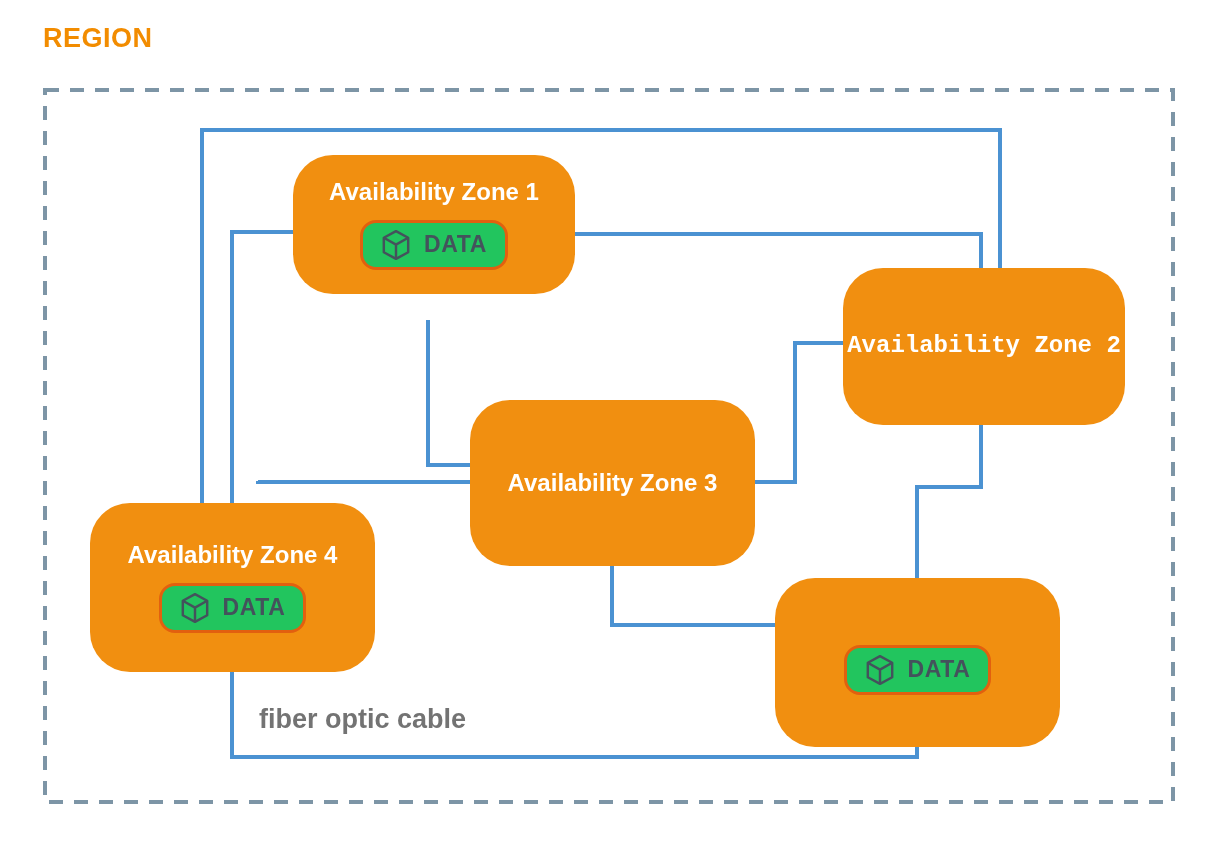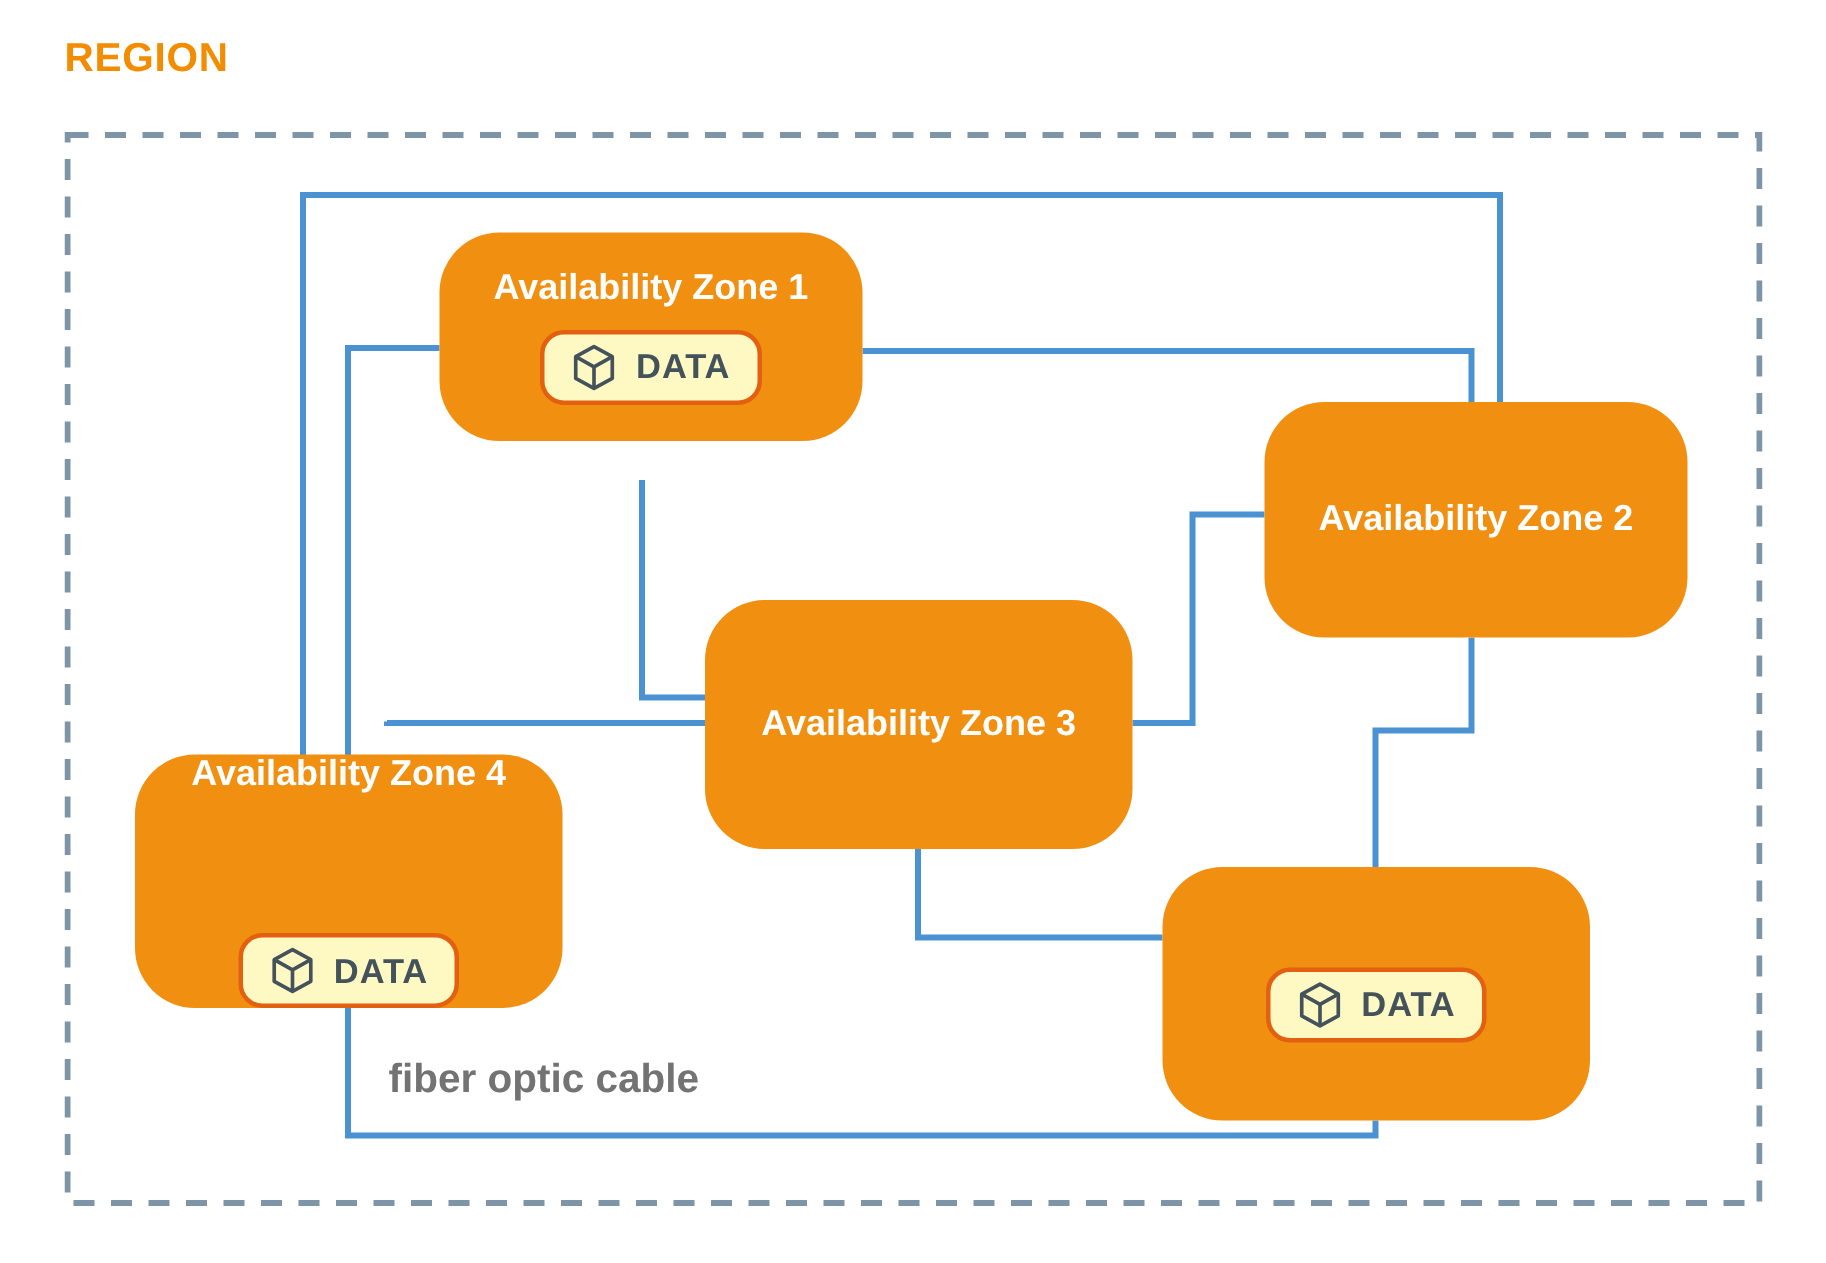--- a/index.html
+++ b/index.html
@@ -78,21 +78,21 @@
     color: #ffffff;
     font-size: 24px;
     font-weight: bold;
     line-height: 1.1;
     white-space: nowrap;
     text-align: center;
   }
   
   .data-pill {
     margin-top: 14px;
-    background: #fef9c3;
+    background: #22c55e;
     border: 3px solid #e2600f;
     border-radius: 16px;
     height: 50px;
     padding: 0 18px;
     display: flex;
     flex-direction: row;
     align-items: center;
     justify-content: center;
     gap: 13px;
     box-sizing: border-box;
@@ -145,29 +145,29 @@
     <div class="az-title">Availability Zone 1</div>
     <div class="data-pill">
       <svg class="cube-icon" viewBox="0 0 32 34">
         <path d="M16 2.2 L29 9.3 L29 24.7 L16 31.8 L3 24.7 L3 9.3 Z" fill="none" stroke="#44525c" stroke-width="2.6" stroke-linejoin="round"></path>
         <path d="M3 9.3 L16 16.6 L29 9.3 M16 16.6 L16 31.8" fill="none" stroke="#44525c" stroke-width="2.6" stroke-linejoin="round"></path>
       </svg>
       <span class="data-text">DATA</span>
     </div>
   </div>
 
-  <div class="az-box" id="zone-1" style="left: 843px; top: 268px; width: 282px; height: 157px; background: rgb(241, 143, 16);">
+  <div class="az-box" id="zone-1" style="left: 843px; top: 268px; width: 282px; height: 157px; background: rgb(241, 143, 16); font-family: Liberation Mono, monospace;">
     <div class="az-title">Availability Zone 2</div>
   </div>
 
   <div class="az-box" id="zone-2" style="left: 470px; top: 400px; width: 285px; height: 166px; background: rgb(241, 143, 16);">
     <div class="az-title">Availability Zone 3</div>
   </div>
 
-  <div class="az-box" id="zone-3" style="left: 90px; top: 503px; width: 285px; height: 169px; background: rgb(241, 143, 16); justify-content: space-between;">
+  <div class="az-box" id="zone-3" style="left: 90px; top: 503px; width: 285px; height: 169px; background: rgb(241, 143, 16);">
     <div class="az-title">Availability Zone 4</div>
     <div class="data-pill">
       <svg class="cube-icon" viewBox="0 0 32 34">
         <path d="M16 2.2 L29 9.3 L29 24.7 L16 31.8 L3 24.7 L3 9.3 Z" fill="none" stroke="#44525c" stroke-width="2.6" stroke-linejoin="round"></path>
         <path d="M3 9.3 L16 16.6 L29 9.3 M16 16.6 L16 31.8" fill="none" stroke="#44525c" stroke-width="2.6" stroke-linejoin="round"></path>
       </svg>
       <span class="data-text">DATA</span>
     </div>
   </div>
 

